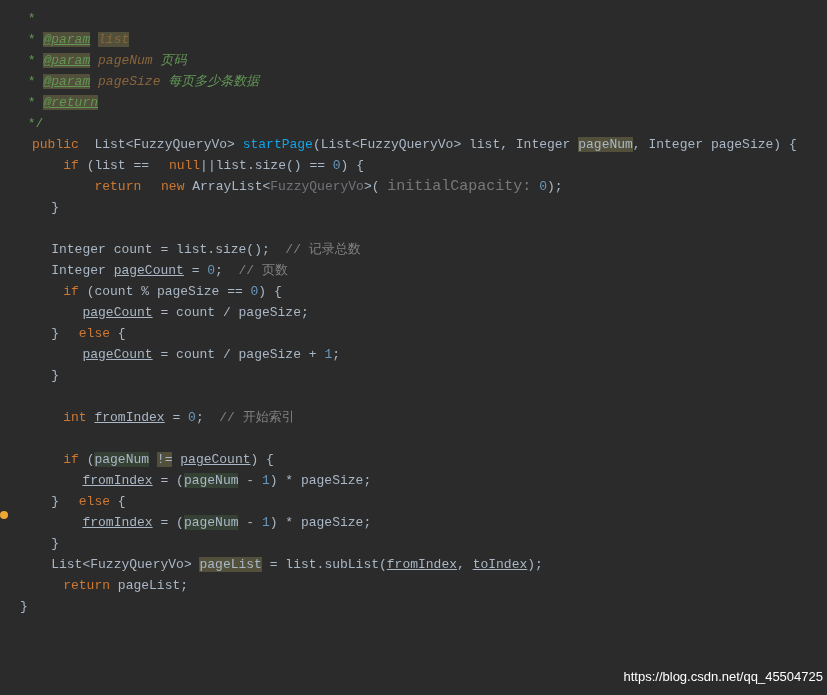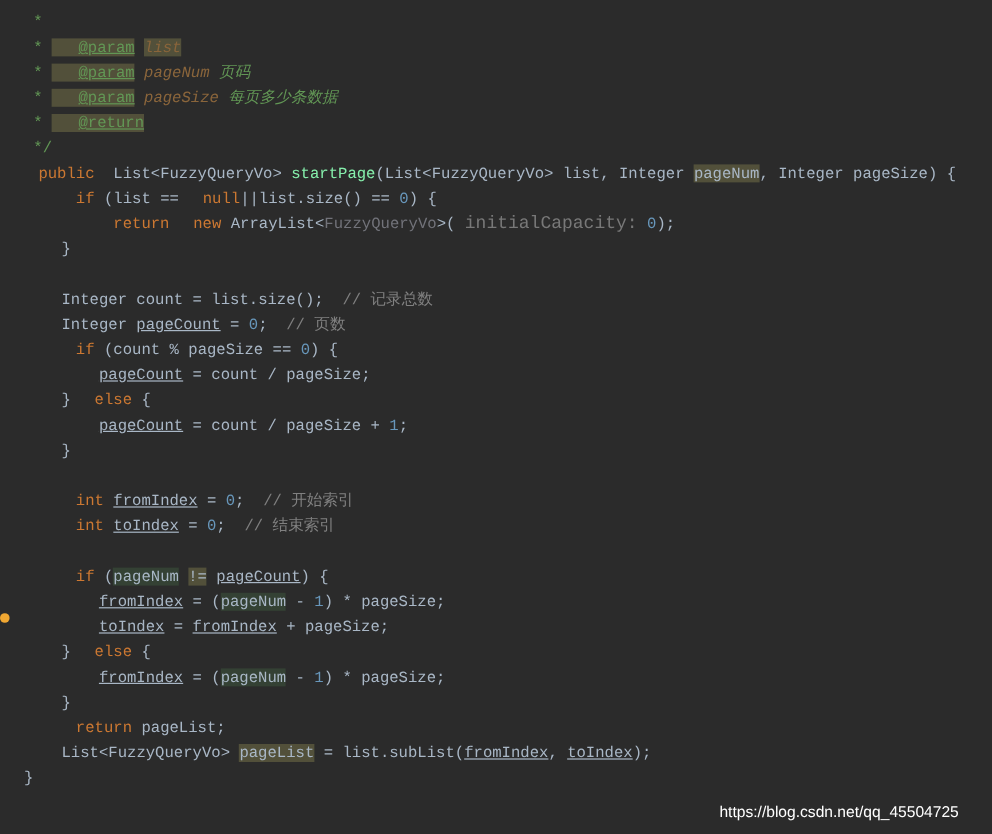--- a/index.html
+++ b/index.html
@@ -17,44 +17,44 @@
     .code-area {
       padding: 8px 0 0 20px;
       position: relative;
     }
     .line {
       white-space: pre;
       height: 21px;
     }
     .comment { color: #808080; font-family: Liberation Mono, monospace; }
     .doc-comment { color: #629755; }
-    .doc-tag { color: #629755; text-decoration: underline; background: #52503a; padding-left: 22px; }
+    .doc-tag { color: #629755; font-style: italic; text-decoration: underline; background: #52503a; }
     .keyword { color: #cc7832; margin-left: 12px; }
-    .method-name { color: #86efac; }
+    .method-name { color: #0ea5e9; }
     .number { color: #6897bb; }
     .param-hint { color: #787878; font-size: 15px; }
     .var-underline { text-decoration: underline; text-decoration-color: #a9b7c6; text-align: center; }
     .highlighted { background: #52503a; }
     .highlighted-var { background: #344134; }
     .unused { color: #72737a; }
     .doc-param-name { color: #8a653b; font-style: italic; }
     .doc-param-desc { color: #629755; font-style: italic; }
     .doc-param-hl { background: #52503a; color: #8a653b; font-style: italic; }
     .gutter-marker {
       position: absolute;
       left: 0;
       width: 8px;
       height: 8px;
       background: #f0a732;
       border-radius: 50%;
     }
     .watermark {
       position: absolute;
       bottom: 8px;
-      right: 28px;
+      right: 4px;
       color: #ffffff;
       font-size: 13px;
       font-family: Arial, sans-serif;
     }
   </style>
 </head>
 <body>
 
 <div class="code-area">
 <div class="line"><span class="doc-comment"> *</span></div>
@@ -70,28 +70,26 @@
 <div class="line"></div>
 <div class="line">    <span>Integer</span> <span>count</span> <span>=</span> <span>list</span>.<span>size</span>();  <span class="comment">// 记录总数</span></div>
 <div class="line">    <span>Integer</span> <span class="var-underline">pageCount</span> <span>=</span> <span class="number">0</span>;  <span class="comment">// 页数</span></div>
 <div class="line">    <span class="keyword">if</span> (<span>count</span> <span>%</span> <span>pageSize</span> <span>==</span> <span class="number">0</span>) {</div>
 <div class="line">        <span class="var-underline">pageCount</span> <span>=</span> <span>count</span> <span>/</span> <span>pageSize</span>;</div>
 <div class="line">    } <span class="keyword">else</span> {</div>
 <div class="line">        <span class="var-underline">pageCount</span> <span>=</span> <span>count</span> <span>/</span> <span>pageSize</span> <span>+</span> <span class="number">1</span>;</div>
 <div class="line">    }</div>
 <div class="line"></div>
 <div class="line">    <span class="keyword">int</span> <span class="var-underline">fromIndex</span> <span>=</span> <span class="number">0</span>;  <span class="comment">// 开始索引</span></div>
-<div class="line">    <span class="keyword">int</span> <span class="var-underline">toIndex</span> <span>=</span> <span class="number">0</span>;  <span class="comment">// 结束索引</span></div>
 <div class="line"></div>
 <div class="line">    <span class="keyword">if</span> (<span class="highlighted-var">pageNum</span> <span class="highlighted">!=</span> <span class="var-underline">pageCount</span>) {</div>
 <div class="line">        <span class="var-underline">fromIndex</span> <span>=</span> (<span class="highlighted-var">pageNum</span> <span>-</span> <span class="number">1</span>) <span>*</span> <span>pageSize</span>;</div>
-<div class="line">        <span class="var-underline">toIndex</span> <span>=</span> <span class="var-underline">fromIndex</span> <span>+</span> <span>pageSize</span>;</div>
 <div class="line">    } <span class="keyword">else</span> {</div>
 <div class="line">        <span class="var-underline">fromIndex</span> <span>=</span> (<span class="highlighted-var">pageNum</span> <span>-</span> <span class="number">1</span>) <span>*</span> <span>pageSize</span>;</div>
 <div class="line">    }</div>
+<div class="line">    <span>List</span>&lt;<span>FuzzyQueryVo</span>&gt; <span class="highlighted">pageList</span> <span>=</span> <span>list</span>.<span>subList</span>(<span class="var-underline">fromIndex</span>, <span class="var-underline">toIndex</span>);</div>
 <div class="line">    <span class="keyword">return</span> <span>pageList</span>;</div>
-<div class="line">    <span>List</span>&lt;<span>FuzzyQueryVo</span>&gt; <span class="highlighted">pageList</span> <span>=</span> <span>list</span>.<span>subList</span>(<span class="var-underline">fromIndex</span>, <span class="var-underline">toIndex</span>);</div>
 <div class="line">}</div>
 </div>
 
 <div class="gutter-marker" style="top:511px;"></div>
 
 <div class="watermark">https://blog.csdn.net/qq_45504725</div>
 
 </body></html>

